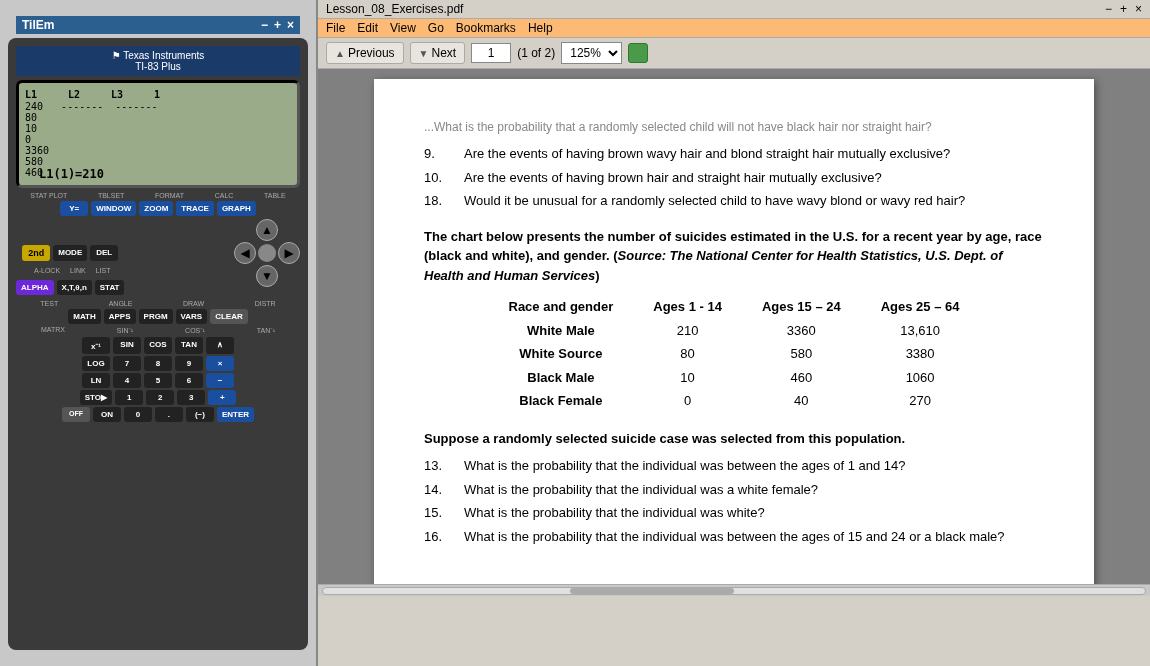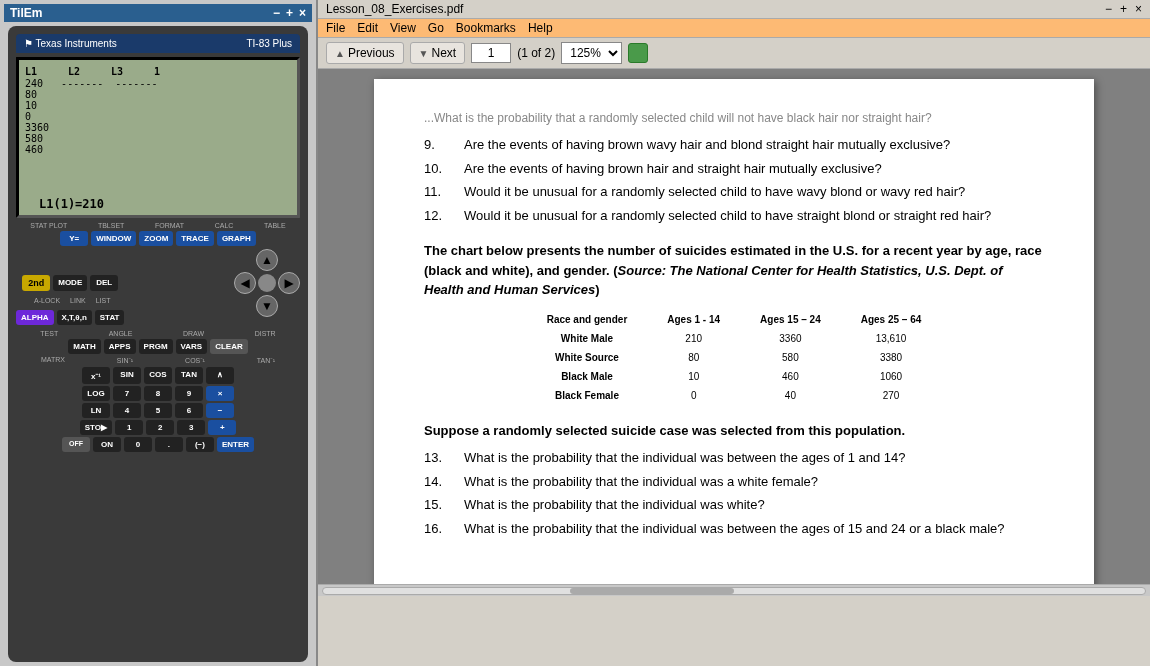--- a/index.html
+++ b/index.html
@@ -7,21 +7,21 @@
 
     
     .left-panel {
       width: 318px;
       height: 666px;
       background: #c8c8c8;
       border-right: 2px solid #888;
       display: flex;
       flex-direction: column;
       align-items: center;
-      padding: 4px;
+      padding: 16px;
     }
     .tileem-titlebar {
       width: 100%;
       background: #2a5f8f;
       color: white;
       font-size: 12px;
       font-weight: bold;
       padding: 2px 6px;
       display: flex;
       align-items: center;
@@ -38,31 +38,32 @@
     }
     .calc-brand {
       background: #1a3a6a;
       color: white;
       border-radius: 4px 4px 0 0;
       padding: 4px 8px;
       font-size: 10px;
       display: flex;
       justify-content: space-between;
       align-items: center;
+      flex-direction: column;
     }
     .calc-screen {
       background: #9aab8a;
       border: 3px inset #555;
       margin: 4px 0;
       padding: 6px;
       font-family: monospace;
       font-size: 11px;
-      height: 161px;
+      height: 108px;
       position: relative;
-      border-radius: 1px;
+      border-radius: 6px;
     }
     .screen-row { display: flex; gap: 8px; margin-bottom: 1px; }
     .screen-col-header { width: 35px; font-weight: bold; font-size: 10px; color: #000; }
     .screen-bottom { position: absolute; bottom: 4px; left: 20px; font-size: 12px; font-weight: bold; }
 
     .stat-row {
       display: flex;
       gap: 2px;
       margin: 2px 0;
       font-size: 7px;
@@ -176,21 +177,21 @@
       background: #808080;
       overflow-y: auto;
       display: flex;
       justify-content: center;
       padding: 10px;
     }
     .pdf-page {
       background: white;
       width: 720px;
       min-height: 580px;
-      padding: 30px 50px;
+      padding: 39px 50px;
       font-size: 13px;
       line-height: 1.5;
       color: #000;
       box-shadow: 2px 2px 8px rgba(0,0,0,0.4);
     }
     .question-list { margin: 8px 0; }
     .q-item {
       display: flex;
       margin-bottom: 4px;
     }
@@ -203,21 +204,21 @@
     .chart-intro {
       font-weight: bold;
       margin-bottom: 10px;
       line-height: 1.5;
     }
     .chart-intro em { font-style: italic; }
 
     .data-table {
       margin: 8px auto;
       border-collapse: collapse;
-      font-size: 10px;
+      font-size: 13px;
     }
     .data-table th {
       font-weight: bold;
       padding: 2px 20px;
       text-align: center;
     }
     .data-table td {
       padding: 2px 20px;
       text-align: center;
     }
@@ -455,26 +456,22 @@
       <div class="question-list">
         <div class="q-item">
           <span class="q-num">9.</span>
           <span class="q-text">Are the events of having brown wavy hair and blond straight hair mutually exclusive?</span>
         </div>
         <div class="q-item">
           <span class="q-num">10.</span>
           <span class="q-text">Are the events of having brown hair and straight hair mutually exclusive?</span>
         </div>
         <div class="q-item">
-          <span class="q-num">11.</span>
+          <span class="q-num">18.</span>
           <span class="q-text">Would it be unusual for a randomly selected child to have wavy blond or wavy red hair?</span>
-        </div>
-        <div class="q-item">
-          <span class="q-num">12.</span>
-          <span class="q-text">Would it be unusual for a randomly selected child to have straight blond or straight red hair?</span>
         </div>
       </div>
 
       <div class="chart-section">
         <div class="chart-intro">
           The chart below presents the number of suicides estimated in the U.S. for a recent year by age, race (black and white), and gender. (<em>Source: The National Center for Health Statistics, U.S. Dept. of Health and Human Services</em>)
         </div>
 
         <table class="data-table">
           <thead>

